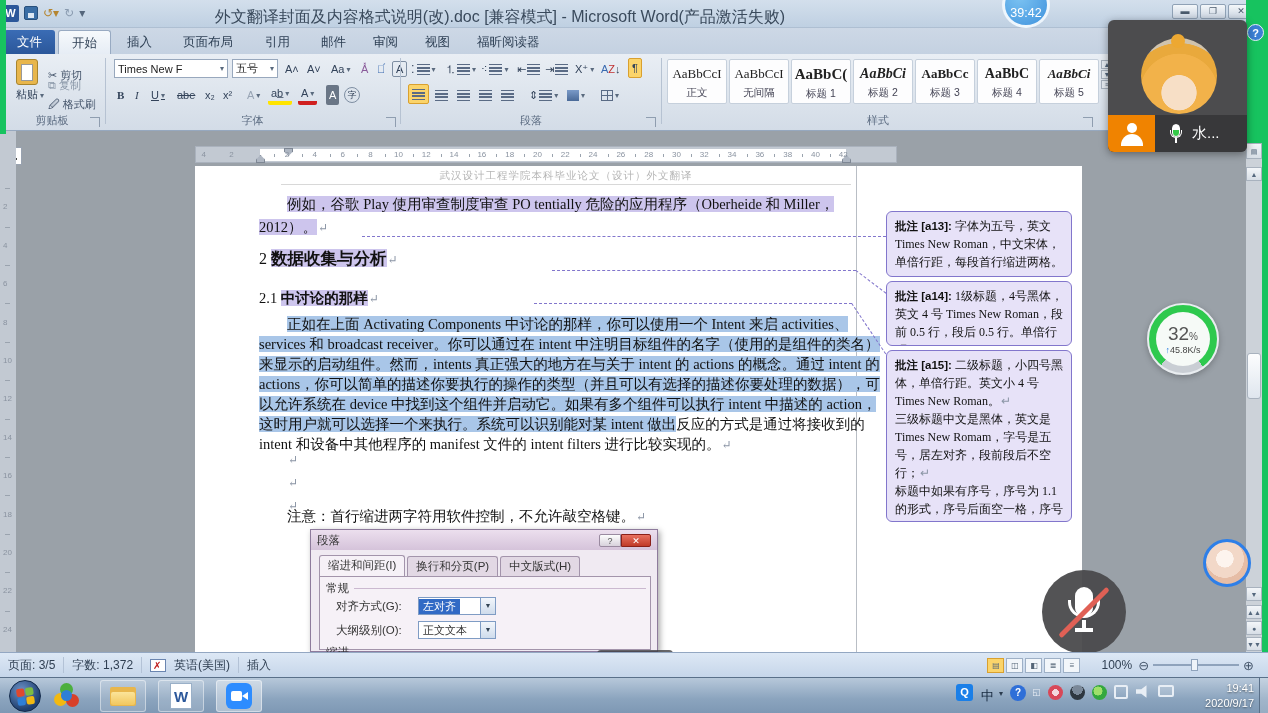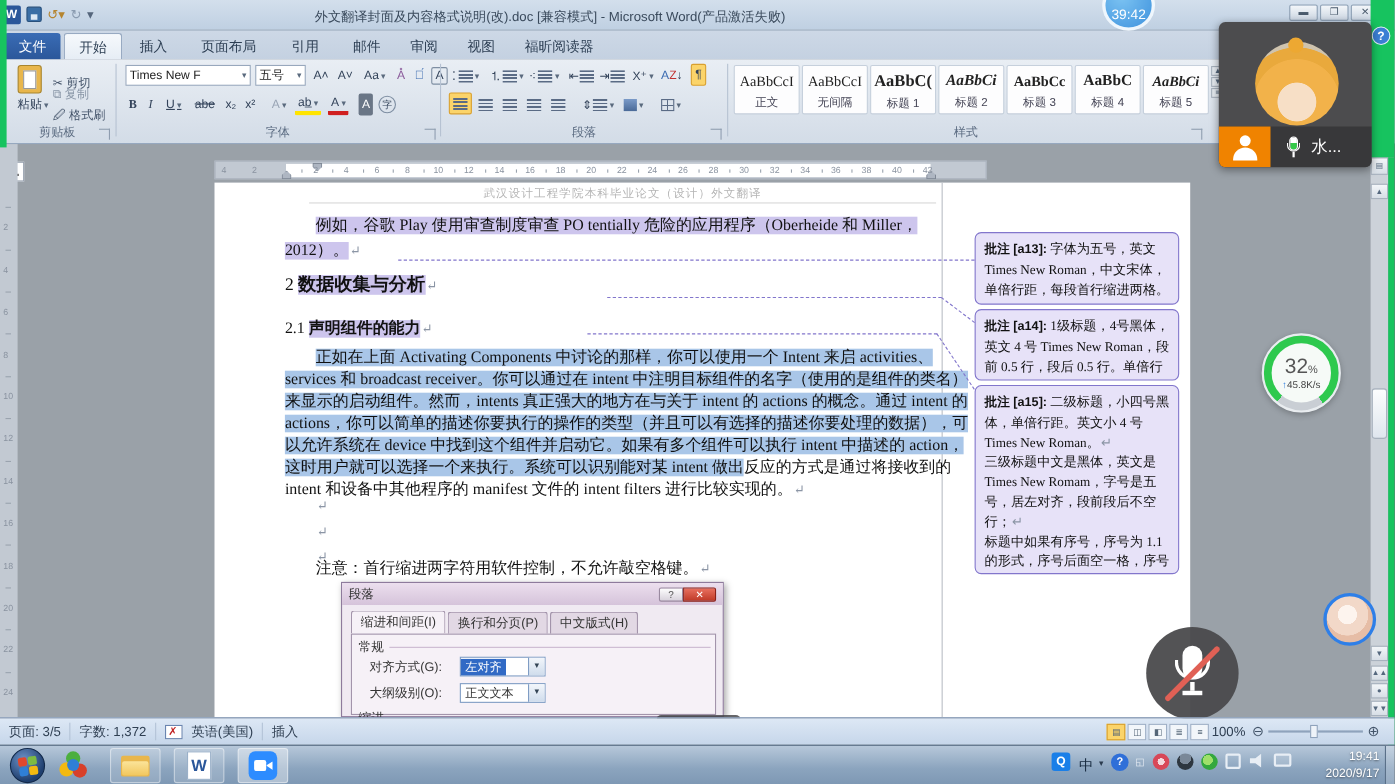--- a/index.html
+++ b/index.html
@@ -12,21 +12,21 @@
   .abs { position:absolute; }
   
   .titlebar { left:0; top:0; width:1268px; height:28px;
     background:linear-gradient(#d3dfec,#bfd0e2); border-bottom:1px solid #aebfd2; }
   .qat { left:2px; top:3px; display:flex; gap:5px; align-items:center; height:20px; }
   .qat .wico { width:17px; height:17px; background:#2b579a; color:#fff; font-weight:bold;
     font-size:11px; text-align:center; line-height:17px; border-radius:2px; }
   .qat .sv { width:14px; height:14px; background:#3a6ea5; border:1px solid #28507c; border-radius:2px; position:relative; }
   .qat .sv::after{content:"";position:absolute;left:3px;top:6px;width:6px;height:5px;background:#dce8f4;}
   .qico { color:#b58530; font-size:12px; line-height:14px; }
-  .title-text { top:7px; left:0; width:1000px; text-align:center; font-size:12px; color:#3a4a5c; }
+  .title-text { top:7px; left:0; width:1000px; text-align:center; font-size:16px; color:#3a4a5c; }
   .winbtn { top:4px; width:26px; height:15px; background:linear-gradient(#f4f7fa,#ccd6e2);
     border:1px solid #8fa1b5; border-radius:2px; font-size:9px; color:#4a5a6c;
     text-align:center; line-height:13px; }
   
   .tabstrip { left:0; top:28px; width:1268px; height:26px; background:linear-gradient(#cdd8e6,#c4d1e1); }
   .rtab { position:absolute; top:2px; height:24px; padding:0 13px; font-size:12.5px;
     color:#2c3e53; line-height:24px; }
   .rtab.file { background:linear-gradient(#3a6cb5,#2b579a); color:#fff; border-radius:3px 3px 0 0; }
   .rtab.active { background:linear-gradient(#f6f9fc,#e6edf5); border:1px solid #98aac2;
     border-bottom:none; border-radius:3px 3px 0 0; color:#1f3least0; }
@@ -336,21 +336,21 @@
     <div class="pageline"></div>
 
     <div class="doctext" style="left:270px;top:38px;width:560px;text-align:center;font-size:10.5px;color:#b5b5b5;letter-spacing:1px">武汉设计工程学院本科毕业论文（设计）外文翻译</div>
     <div class="abs" style="left:265px;top:53px;width:570px;height:1px;background:#d8d8d8"></div>
 
     <div class="doctext" style="left:243px;top:64px"><span class="cm" style="margin-left:28px">例如，谷歌 Play 使用审查制度审查 PO tentially 危险的应用程序（Oberheide 和 Miller，</span></div>
     <div class="doctext" style="left:243px;top:87px"><span class="cm">2012）。</span><span class="pil">↵</span></div>
 
     <div class="doctext" style="left:243px;top:117px;font-size:16px"><span>2 </span><span class="cm" style="font-family:'Liberation Sans',sans-serif;font-weight:bold;font-size:16.5px">数据收集与分析</span><span class="pil">↵</span></div>
 
-    <div class="doctext" style="left:243px;top:158px"><span>2.1 </span><span class="cm" style="font-family:'Liberation Sans',sans-serif;font-weight:bold;font-size:14.5px">声明组件的能力</span><span class="pil">↵</span></div>
+    <div class="doctext" style="left:243px;top:158px"><span>2.1 </span><span class="cm" style="font-family:'Liberation Sans',sans-serif;font-weight:bold;font-size:14.5px">中讨论的那样</span><span class="pil">↵</span></div>
 
     <div class="doctext" style="left:243px;top:184px"><span class="sel" style="margin-left:28px">正如在上面 Activating Components 中讨论的那样，你可以使用一个 Intent 来启 activities、</span><span></span></div>
     <div class="doctext" style="left:243px;top:204px"><span class="sel">services 和 broadcast receiver。你可以通过在 intent 中注明目标组件的名字（使用的是组件的类名）</span><span></span></div>
     <div class="doctext" style="left:243px;top:224px"><span class="sel">来显示的启动组件。然而，intents 真正强大的地方在与关于 intent 的 actions 的概念。通过 intent 的</span><span></span></div>
     <div class="doctext" style="left:243px;top:244px"><span class="sel">actions，你可以简单的描述你要执行的操作的类型（并且可以有选择的描述你要处理的数据），可</span><span></span></div>
     <div class="doctext" style="left:243px;top:264px"><span class="sel">以允许系统在 device 中找到这个组件并启动它。如果有多个组件可以执行 intent 中描述的 action，</span><span></span></div>
     <div class="doctext" style="left:243px;top:284px"><span class="sel">这时用户就可以选择一个来执行。系统可以识别能对某 intent 做出</span><span>反应的方式是通过将接收到的</span></div>
     <div class="doctext" style="left:243px;top:304px"><span>intent 和设备中其他程序的 manifest 文件的 intent filters 进行比较实现的。</span><span class="pil">↵</span></div>
 
     <div class="doctext pil" style="left:271px;top:322px">↵</div>
@@ -551,21 +551,21 @@
     </span>
     <span style="margin-left:8px">英语(美国)</span>
     <span class="st-sep"></span>
     <span>插入</span>
     <span style="margin-left:auto"></span>
     <span class="viewic on">▤</span>
     <span class="viewic">◫</span>
     <span class="viewic">◧</span>
     <span class="viewic">≣</span>
     <span class="viewic">≡</span>
-    <span style="margin:0 6px 0 0">100%</span>
+    <span style="margin:0 6px 0 19px">100%</span>
     <span style="font-size:13px;color:#44556a">⊖</span>
     <span style="display:inline-block;width:86px;height:2px;background:#8fa3bc;margin:0 4px;position:relative">
       <span style="position:absolute;left:38px;top:-5px;width:7px;height:12px;background:#eef3f9;border:1px solid #8fa3bc"></span>
     </span>
     <span style="font-size:13px;color:#44556a;margin-right:14px">⊕</span>
   </div>
 
   <div class="abs taskbar">
     <div class="abs orb">
       <div class="flag">

